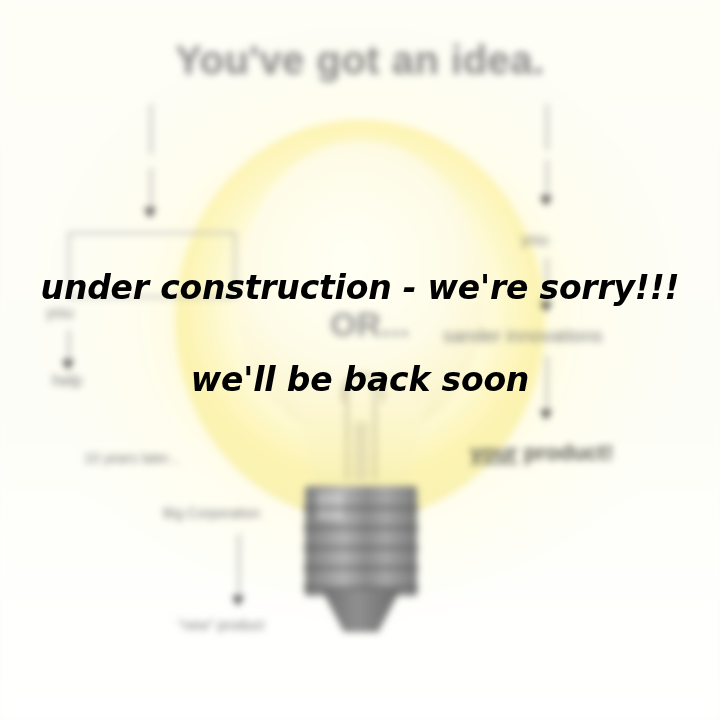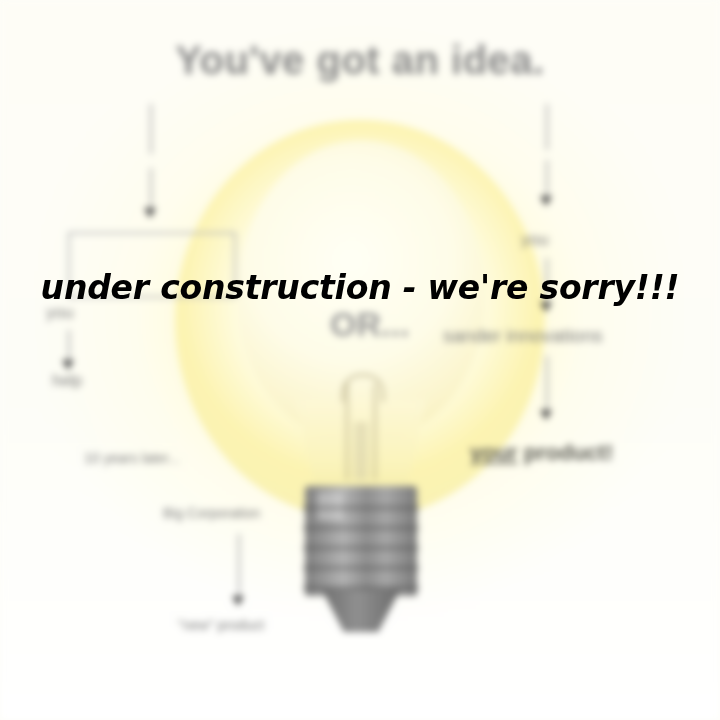--- a/index.html
+++ b/index.html
@@ -284,15 +284,16 @@
     <div class="ig-text lbl-sander">sander innovations</div>
 
     <div class="ig-line v-line" style="left:546px; top:356px; height:58px;"></div>
     <div class="ig-arrow" style="left:540px; top:410px;"></div>
 
     <div class="ig-text lbl-product"><u>your</u><span> product!</span></div>
   </div>
 
   <div id="overlay">
     <div class="msg msg-1">under construction - we're sorry!!!</div>
+    <div class="msg msg-2">we'll be back soon</div>
   </div>
 
 </div>
 
 </body></html>

